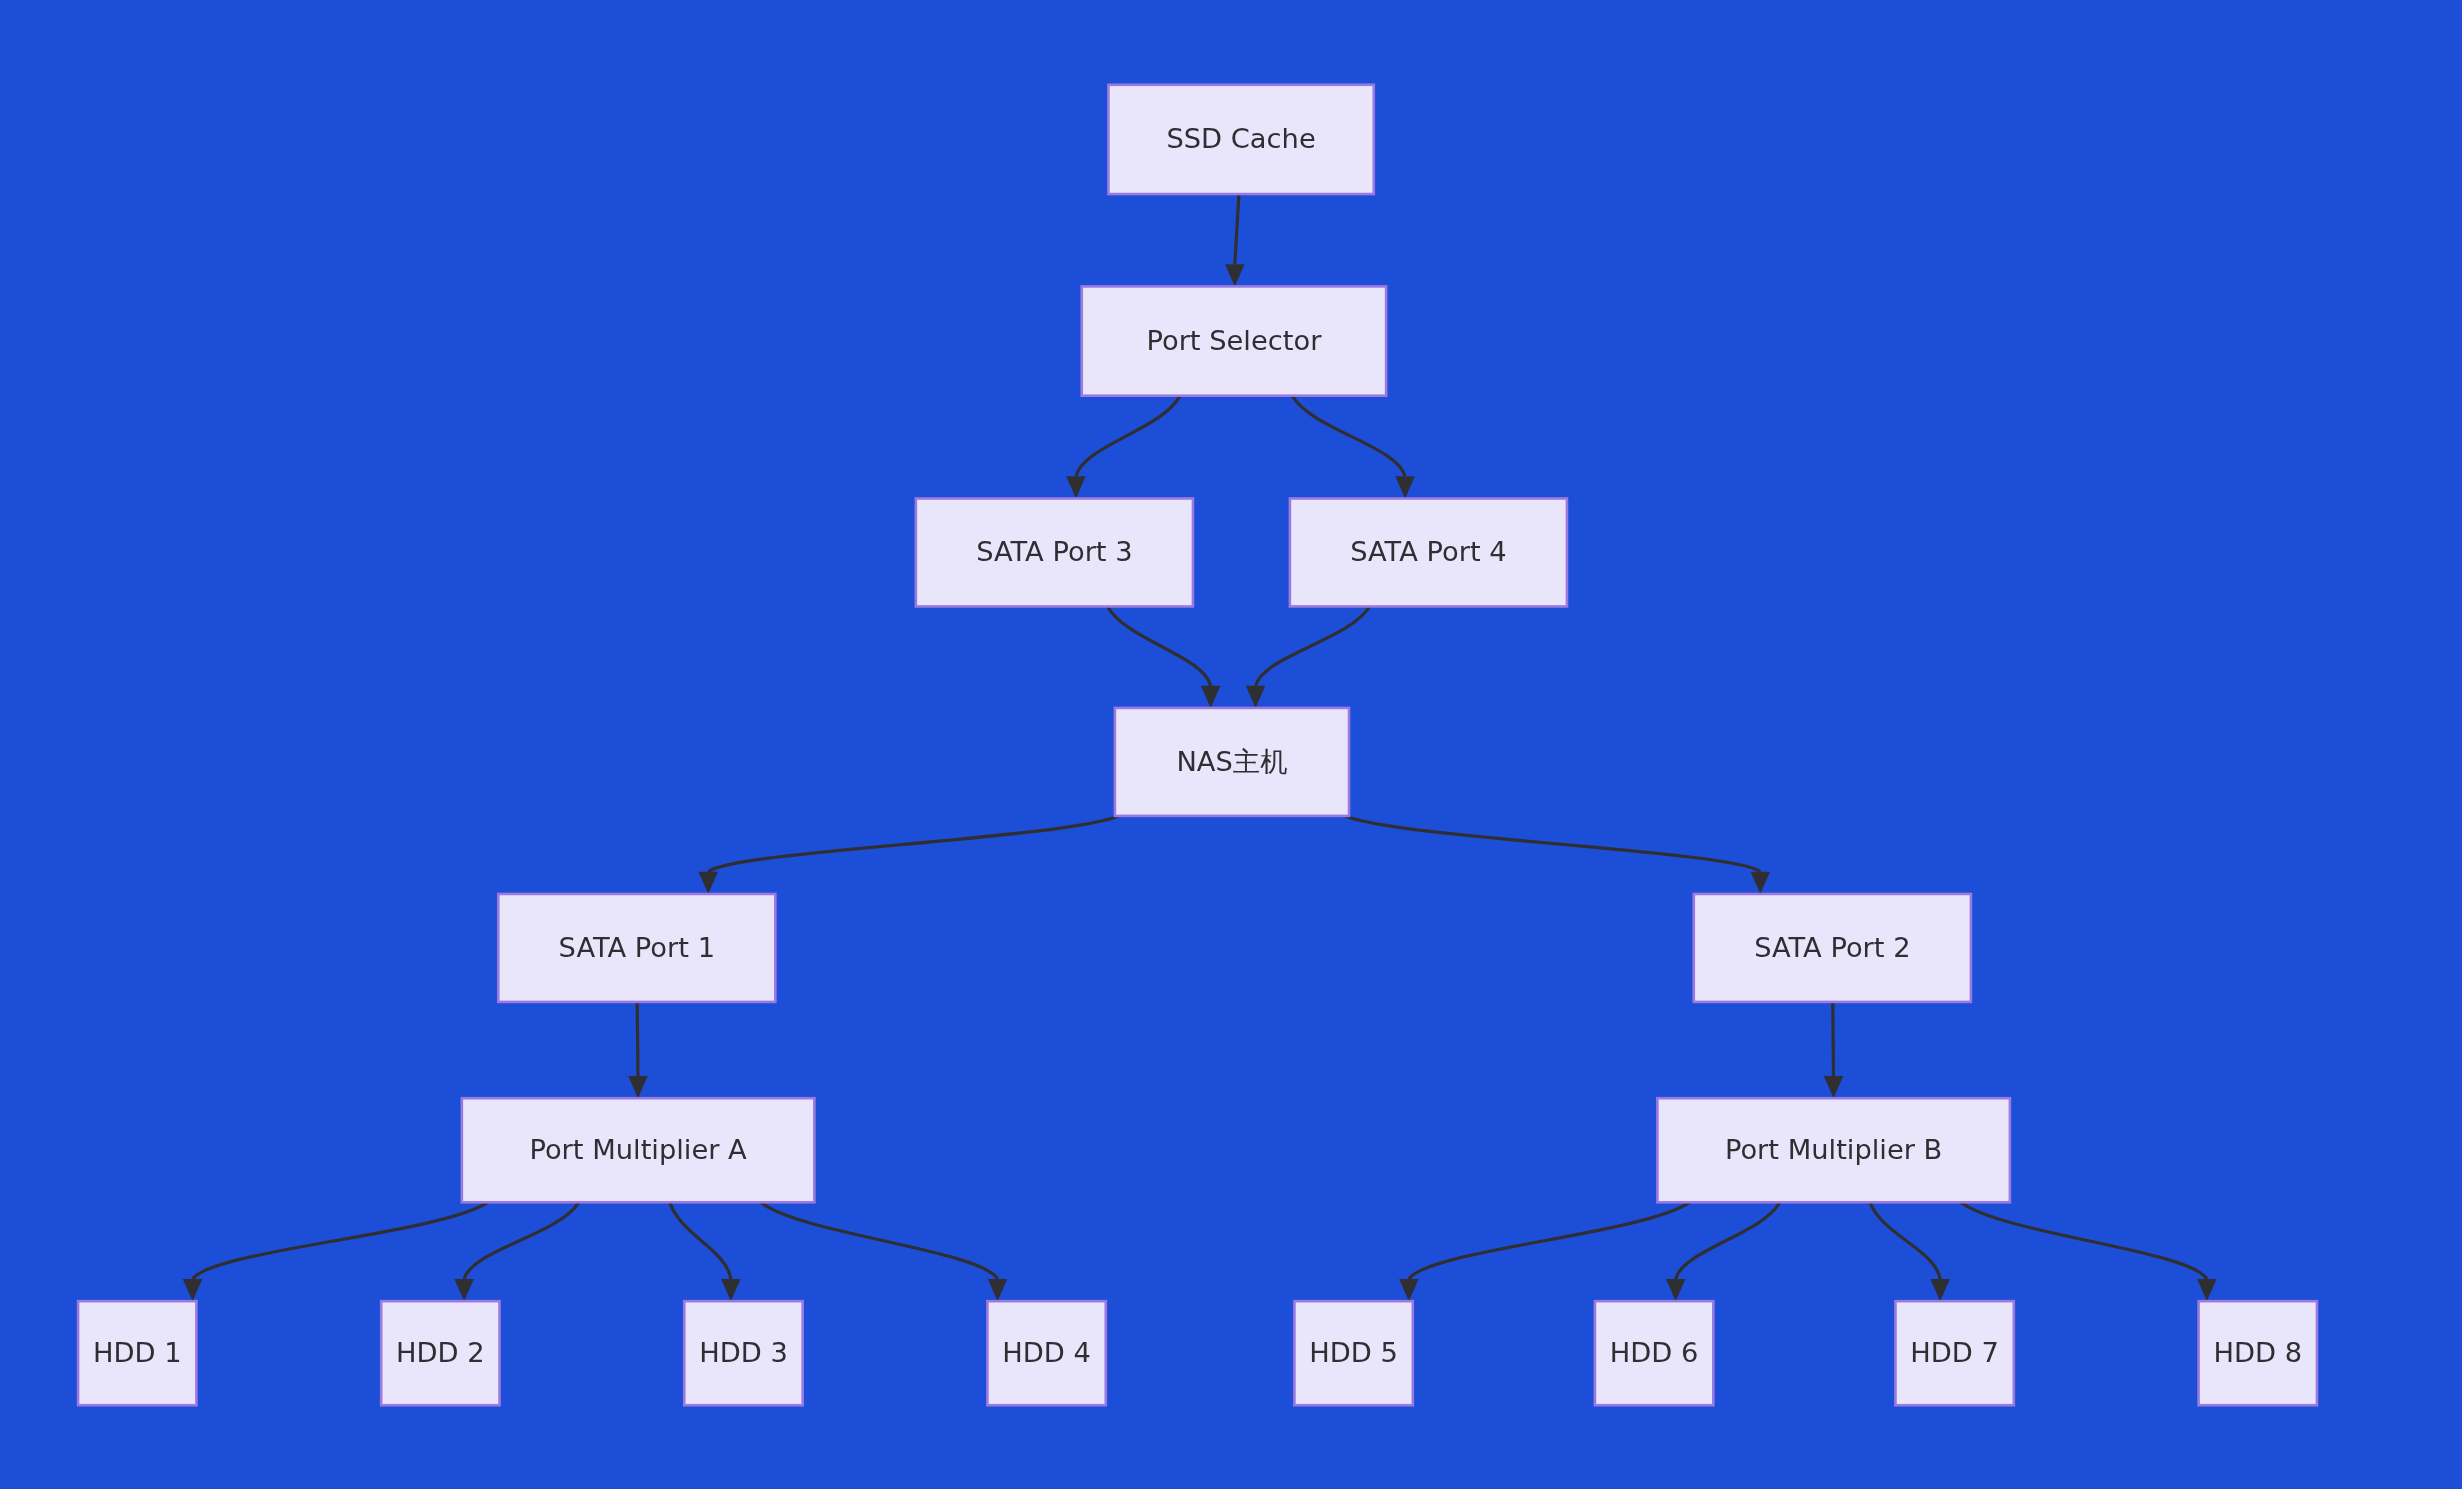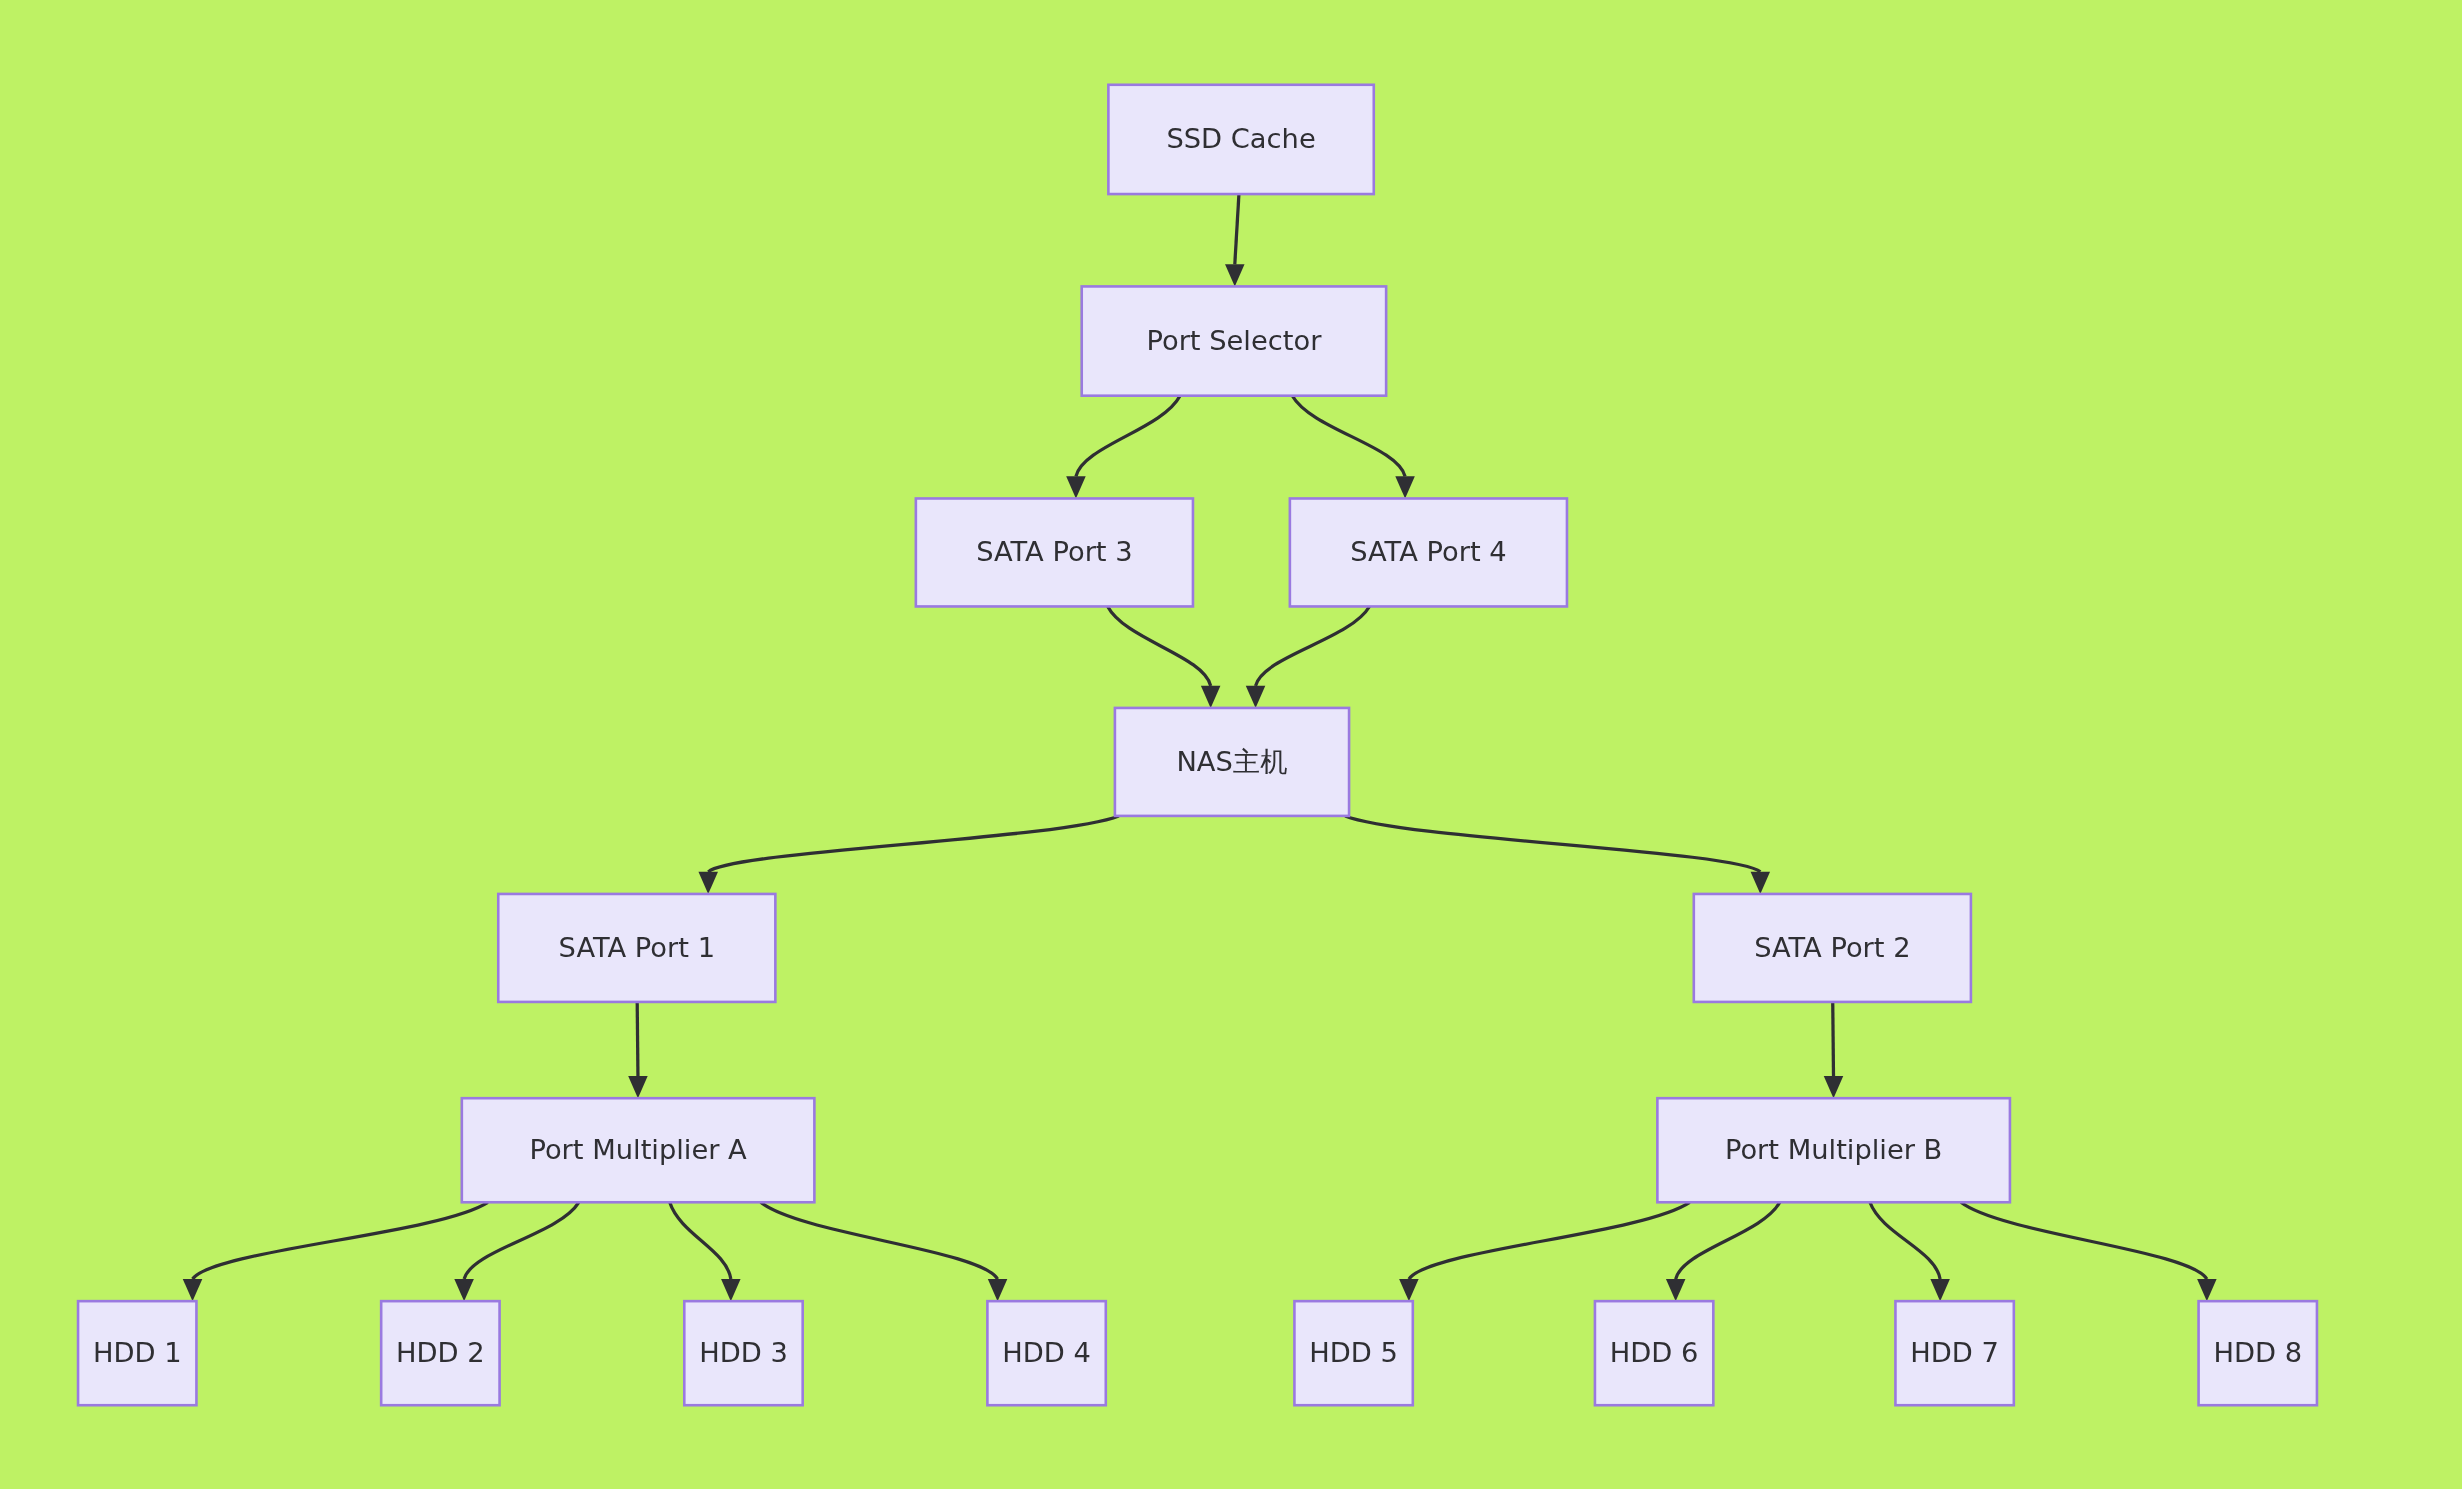--- a/index.html
+++ b/index.html
@@ -10,21 +10,21 @@
   body {
     width: 2462px;
     height: 1490px;
     font-family: "DejaVu Sans", sans-serif;
     overflow: hidden;
   }
   #diagram-root {
     position: relative;
     width: 2462px;
     height: 1490px;
-    background: #bef264;
+    background: #1d4ed8;
   }
   svg.flow-canvas {
     position: absolute;
     top: 0;
     left: 0;
     width: 2462px;
     height: 1490px;
     display: block;
   }
   .node-rect {

